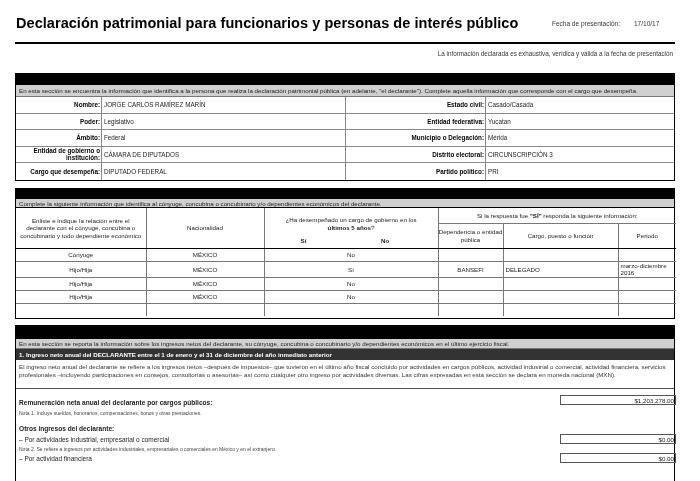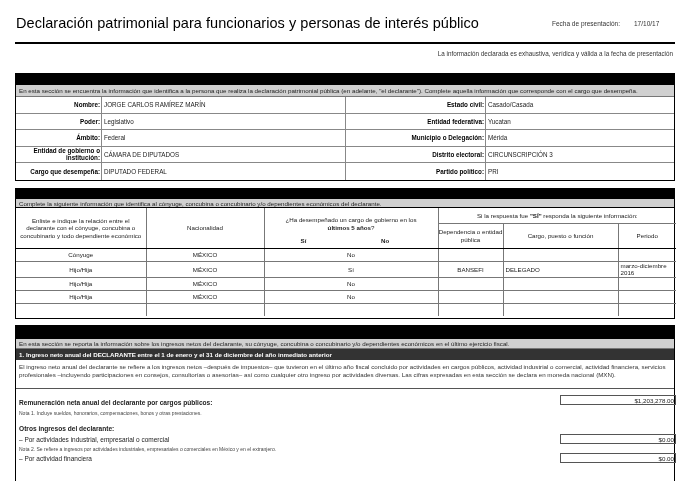--- a/index.html
+++ b/index.html
@@ -1,19 +1,19 @@
 <!DOCTYPE html>
 <html><head>
   <meta charset="utf-8">
   <style>
     * { box-sizing: border-box; margin: 0; padding: 0; }
     html, body { width: 700px; height: 481px; overflow: hidden; background: #fff; }
     body { font-family: "Liberation Sans", sans-serif; color: #000; position: relative; }
 
-    .header-title { position: absolute; left: 16px; top: 15px; font-size: 14.5px; font-weight: normal; letter-spacing: 0.05px; white-space: nowrap; }
+    .header-title { position: absolute; left: 16px; top: 15px; font-size: 14.5px; font-weight: bold; letter-spacing: 0.05px; white-space: nowrap; }
     .fecha-label { position: absolute; left: 552px; top: 20px; font-size: 6.5px; color: #333; }
     .fecha-value { position: absolute; left: 634px; top: 20px; font-size: 6.5px; color: #333; }
     .header-rule { position: absolute; left: 15px; top: 42px; width: 660px; height: 2px; background: #000; }
     .header-sub { position: absolute; right: 27px; top: 50px; font-size: 6.3px; color: #333; white-space: nowrap; }
 
     .section { position: absolute; left: 15px; width: 660px; border: 1px solid #000; }
     .black-band { background: #000; }
     .gray-band { background: #d0d0d0; font-size: 6.2px; color: #222; padding: 0 3px; border-bottom: 1px solid #777; white-space: nowrap; overflow: hidden; }
 
     

